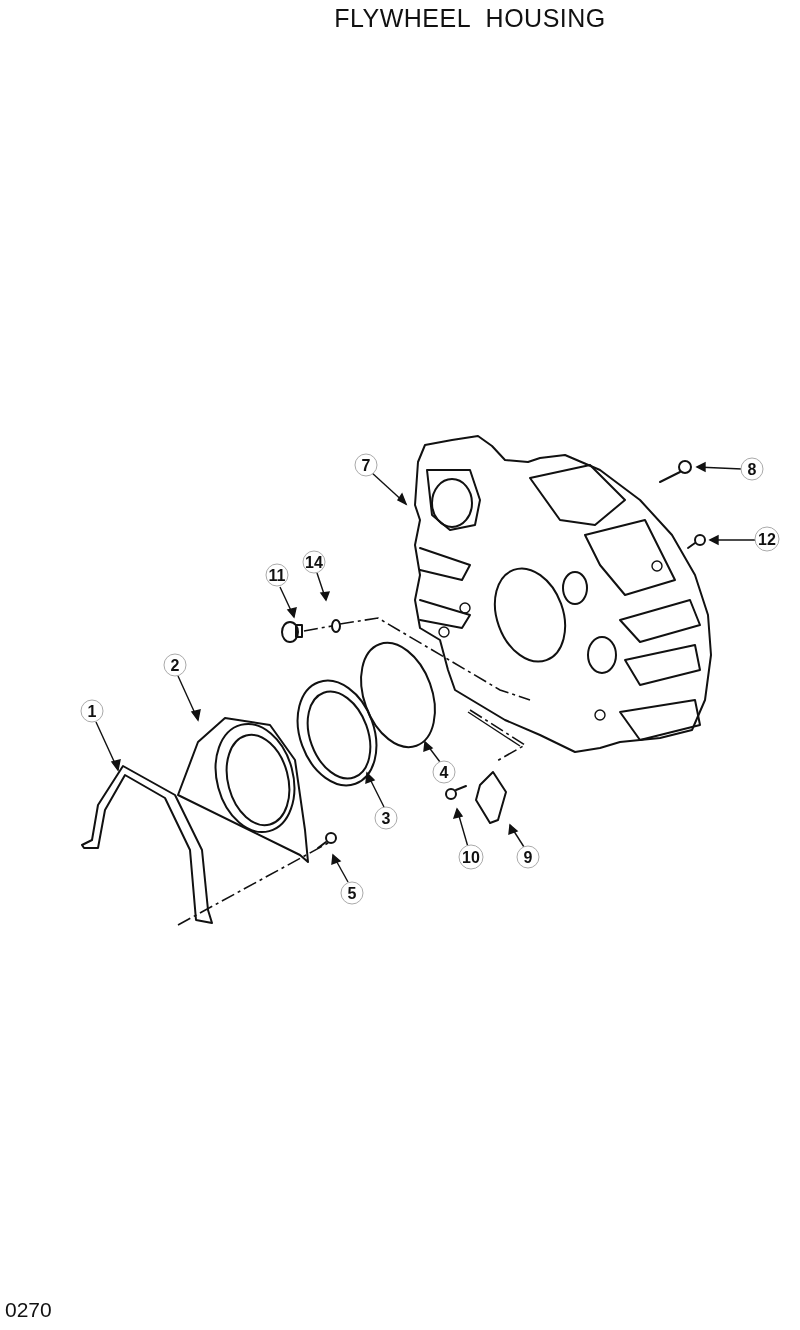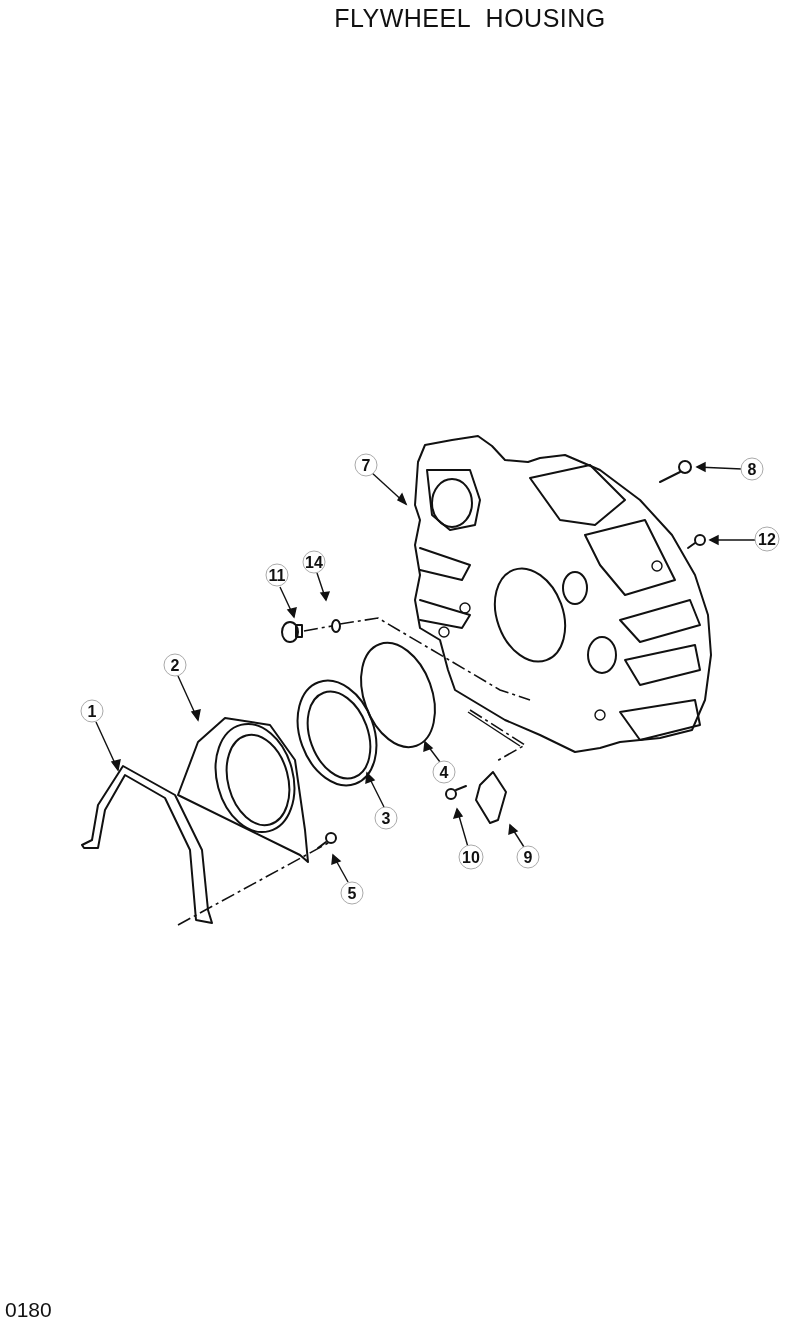--- a/index.html
+++ b/index.html
@@ -159,13 +159,13 @@
   <g>
       <circle class="callout-circle" cx="528" cy="857" r="11"></circle>
       <text class="callout-text" x="528" y="857">9</text>
     </g>
   <g>
       <circle class="callout-circle" cx="352" cy="893" r="11"></circle>
       <text class="callout-text" x="352" y="893">5</text>
     </g>
 </svg>
 
-<div class="pageno">0180</div>
+<div class="pageno">0270</div>
 
 </body></html>

